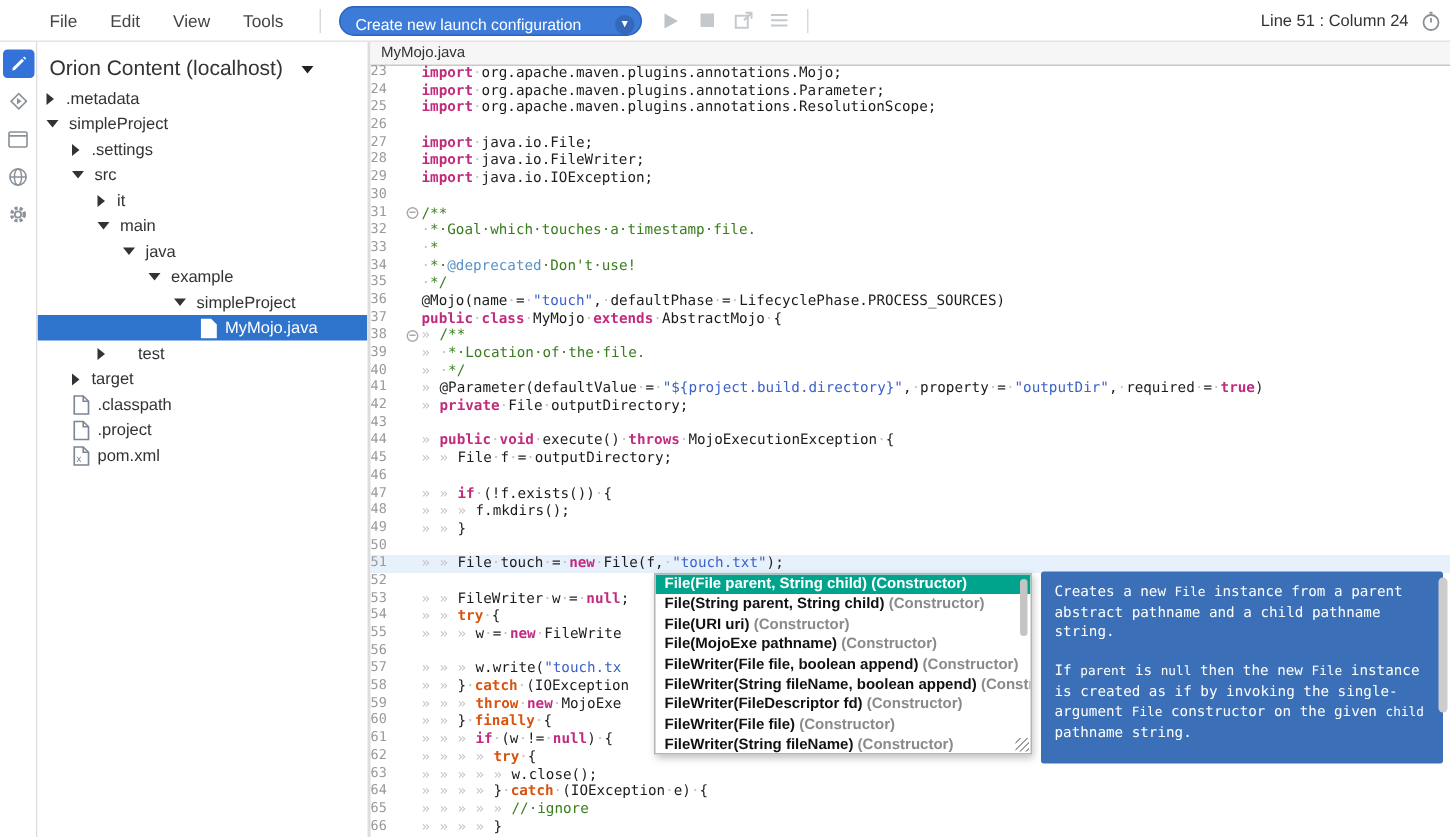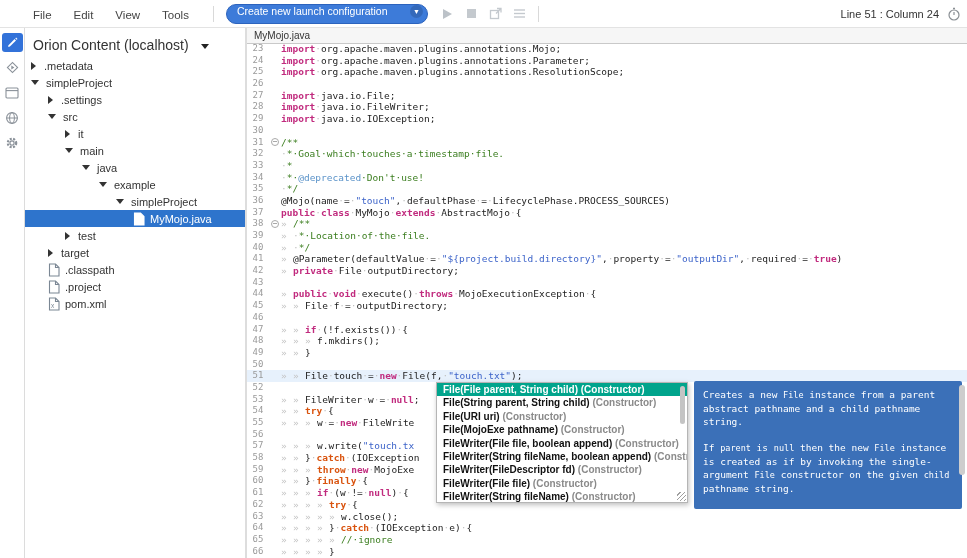--- a/index.html
+++ b/index.html
@@ -3,21 +3,21 @@
 <meta charset="utf-8">
 <style>
   html,body{margin:0;padding:0;background:#ffffff;}
   .stage{position:relative;width:967px;height:558px;overflow:hidden;background:#fff;
          font-family:"Liberation Sans",sans-serif;color:#333;}
   
   .toolbar{position:absolute;top:0;left:0;right:0;height:28px;display:flex;align-items:center;
            background:#fff;border-bottom:1px solid #e3e3e3;padding-left:33px;box-sizing:border-box;}
   .menu{font-size:11.5px;color:#444;margin-right:22px;cursor:default;}
   .tsep{width:1px;height:16px;background:#d9d9d9;margin:0 12px 0 2px;}
-  .launch-pill{display:flex;align-items:flex-start;height:18px;background:#3d7bd9;border:1px solid #2c63bd;
+  .launch-pill{display:flex;align-items:flex-end;height:18px;background:#3d7bd9;border:1px solid #2c63bd;
                border-radius:10px;color:#fff;font-size:10.5px;padding:0 4px 0 10px;min-width:186px;justify-content:space-between;}
   .launch-pill .chev{width:13px;height:13px;border-radius:50%;background:rgba(0,0,0,.14);display:flex;
                      align-items:center;justify-content:center;font-size:7px;color:#fff;margin-left:8px;}
   .tb-icons{display:flex;align-items:center;margin-left:12px;}
   .tb-ic{width:16px;height:16px;margin-right:8px;display:flex;align-items:center;justify-content:center;}
   .play-tri{width:0;height:0;border-left:9px solid #bcc2c8;border-top:5.5px solid transparent;border-bottom:5.5px solid transparent;}
   .stop-sq{width:9px;height:9px;background:#c4c9ce;}
   .status{position:absolute;right:28px;top:0;height:28px;display:flex;align-items:center;font-size:11px;color:#333;}
   .status-ic{position:absolute;right:6px;top:7px;width:14px;height:14px;}
   
@@ -36,21 +36,21 @@
   .arr.down{width:0;height:0;border-left:4px solid transparent;border-right:4px solid transparent;border-top:5px solid #333;margin:0 7px 0 0;}
   .ficon{width:12px;height:14px;margin-right:5px;flex:none;display:inline-block;}
   
   .editor{position:absolute;top:28px;left:245px;right:0;bottom:0;background:#fff;border-left:2px solid #ddd;box-sizing:border-box;}
   .tabbar{height:15px;background:#f6f6f6;border-bottom:1px solid #c9c9c9;font-size:10px;color:#333;
           line-height:15px;padding-left:7px;}
   .code{position:absolute;top:16px;left:0;right:0;bottom:0;overflow:hidden;
         font-family:"DejaVu Sans Mono",monospace;font-size:9.5px;}
   .crow{height:11.7px;line-height:11.7px;display:flex;white-space:pre;}
   .crow.current{background:#e7f1fc;}
-  .gut{flex:none;width:22px;text-align:center;color:#9a9a9a;font-size:9px;}
+  .gut{flex:none;width:22px;text-align:left;color:#9a9a9a;font-size:9px;}
   .foldslot{flex:none;width:12px;display:flex;align-items:center;justify-content:center;}
   .fold{width:6px;height:6px;border:1px solid #a9a9a9;border-radius:50%;position:relative;background:#fff;}
   .fold::after{content:"";position:absolute;left:1px;right:1px;top:2px;border-top:1px solid #a9a9a9;}
   .ctext{flex:1;overflow:hidden;}
   .sg-k{color:#c12b7e;font-weight:bold}.sg-o{color:#d9530e;font-weight:bold}
   .sg-s{color:#3c63c9}.sg-c{color:#3a7d1e}.sg-d{color:#5b93c9}
   .sg-p{color:#1c1c1c}.sg-w{color:#c3c3c3}
   .tab{display:inline-block;width:12px;color:#c3c3c3;}
   .after-paren{position:absolute;left:445px;top:420px;color:#1c1c1c;font-family:"DejaVu Sans Mono",monospace;font-size:9.5px;}
   
@@ -195,21 +195,21 @@
           <span class="arr down"></span>
           <span>simpleProject</span>
         </div>
         <div class="tree-row selected" style="padding-left: 108px;">
           <svg class="ficon" width="12" height="14" viewBox="0 0 12 14">
             <path d="M1.5 1 h6 l3.5 3.5 v8.5 h-9.5 z" fill="#fff" stroke="#ffffff" stroke-width="1.1"></path>
             <path d="M7.5 1 v3.5 h3.5" fill="none" stroke="#ffffff" stroke-width="1.1"></path>
           </svg>
           <span>MyMojo.java</span>
         </div>
-        <div class="tree-row" style="padding-left: 40px;">
+        <div class="tree-row" style="padding-left: 40px; gap: 14px;">
           <span class="arr right"></span>
           <span>test</span>
         </div>
         <div class="tree-row" style="padding-left: 23px;">
           <span class="arr right"></span>
           <span>target</span>
         </div>
         <div class="tree-row" style="padding-left: 23px;">
           <svg class="ficon" width="12" height="14" viewBox="0 0 12 14">
             <path d="M1.5 1 h6 l3.5 3.5 v8.5 h-9.5 z" fill="#fff" stroke="#7b8794" stroke-width="1.1"></path>

